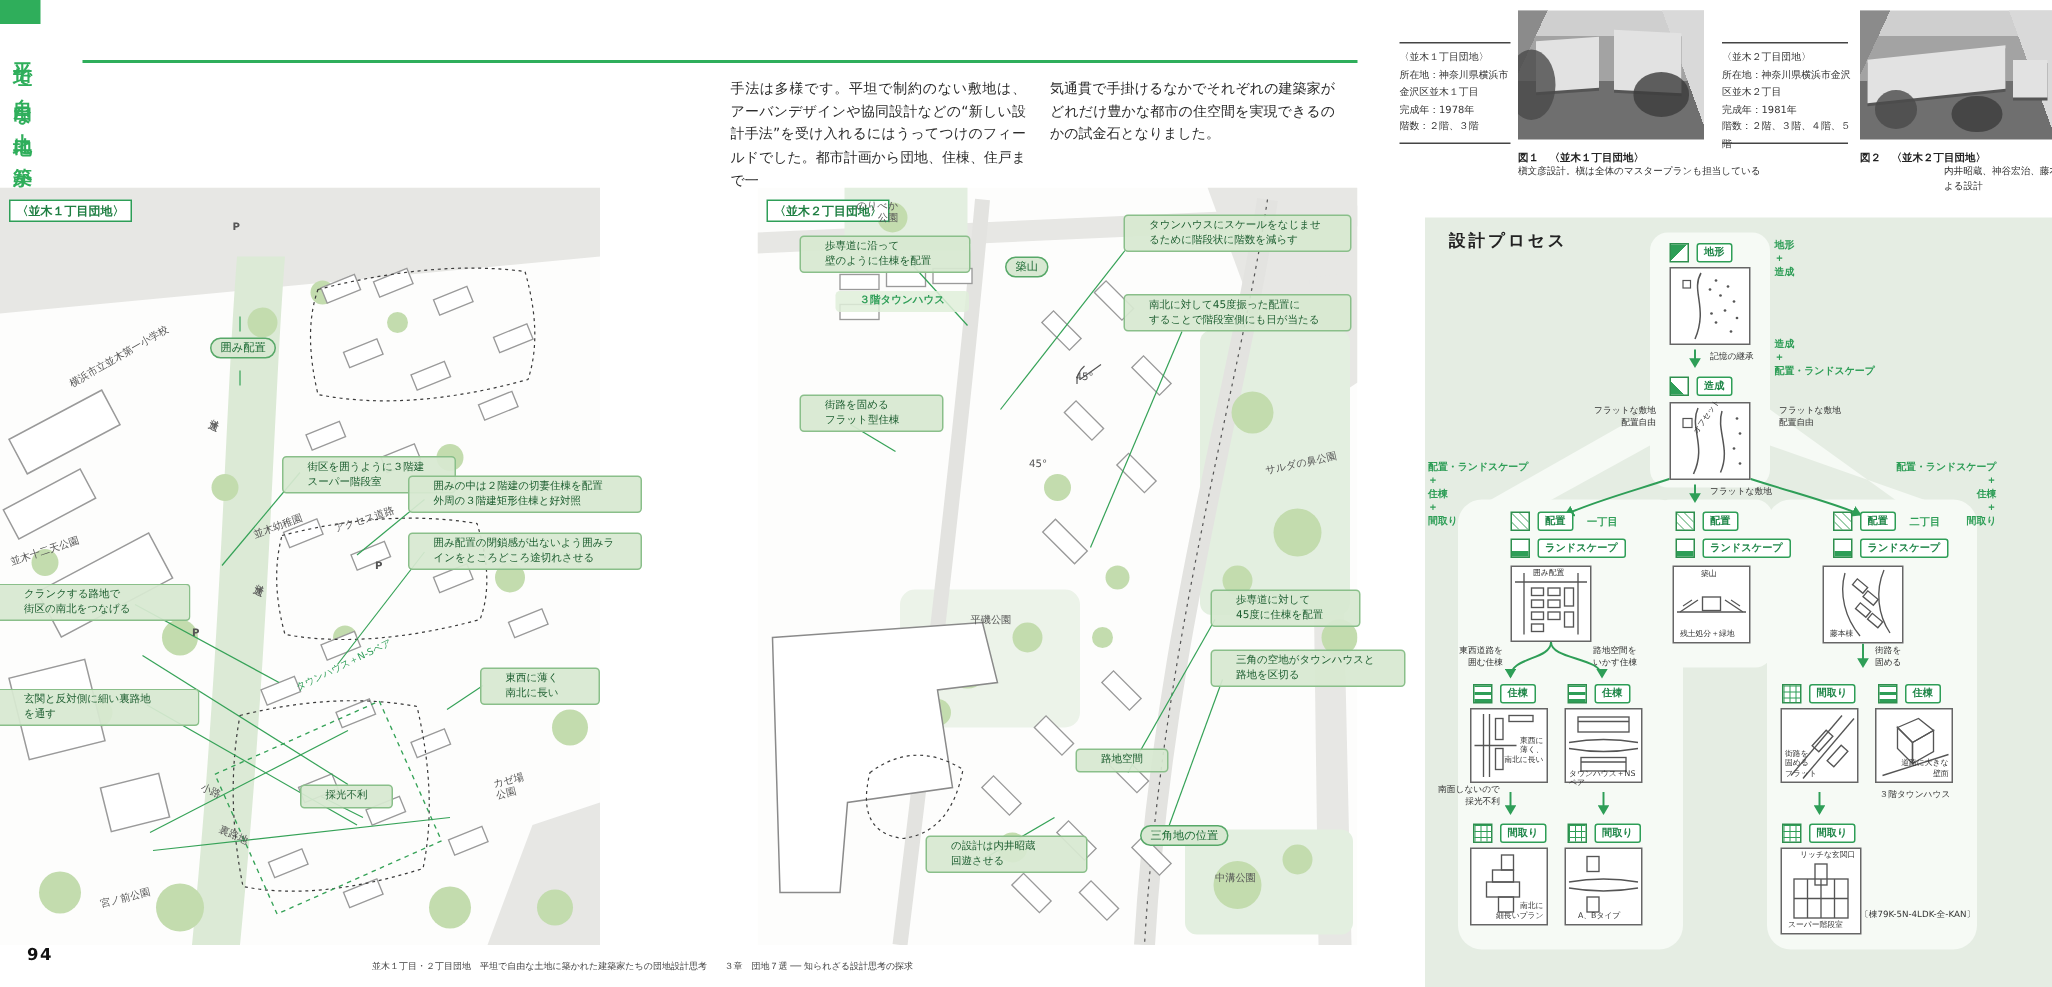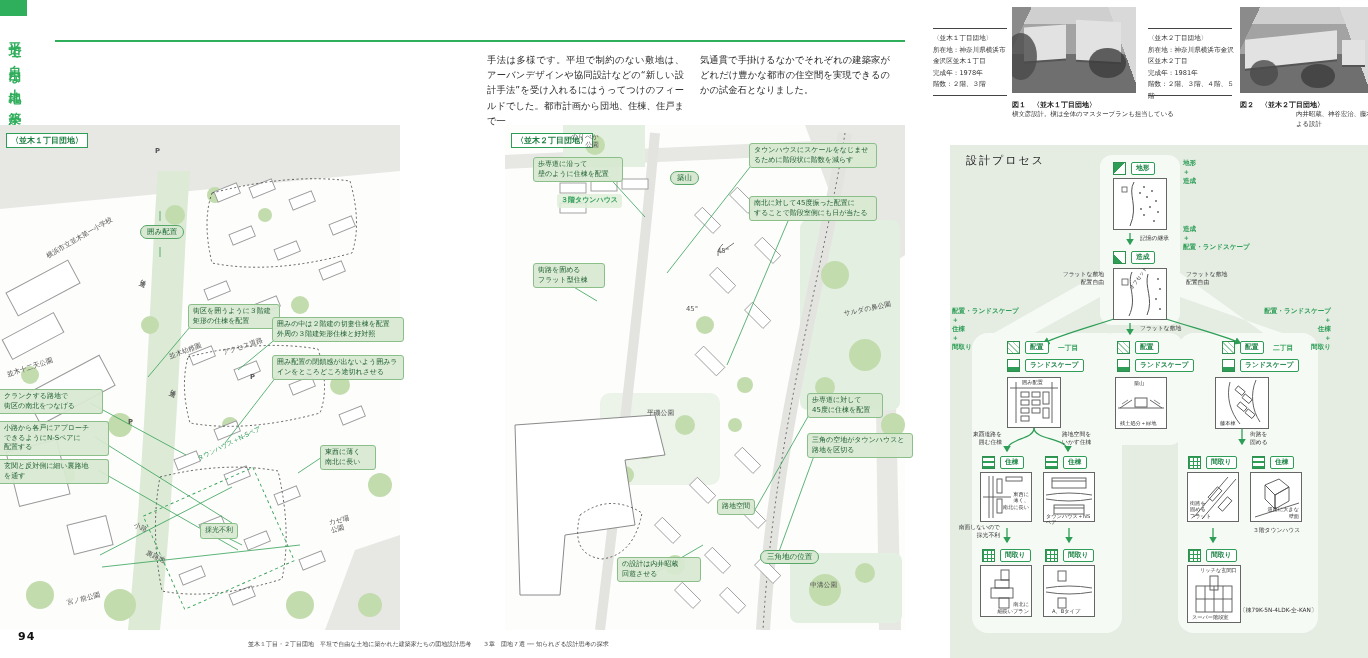--- a/index.html
+++ b/index.html
@@ -16,40 +16,40 @@
   .vtitle{writing-mode:vertical-rl;font-size:12.5px;font-weight:bold;color:#2fae5b;letter-spacing:3px}
   .corner{background:#2fae5b}
   .pagenum{font-size:11px;font-weight:bold;color:#111;letter-spacing:1px}
   .footer{font-size:6px;color:#444}
   
   .map{position:absolute;top:125px;width:400px;height:505px}
   .map svg.bg{position:absolute;left:0;top:0}
   .mchip{position:absolute;background:#fff;border:1px solid #2e9e57;color:#1f7f42;font-weight:bold;
          font-size:8px;line-height:11px;padding:1px 4px;white-space:nowrap}
   .note{position:absolute;background:rgba(215,232,209,.93);border:1px solid #8abf8a;border-radius:3px;
-        padding:2px 4px;font-size:7px;line-height:9.5px;color:#1d5e30;white-space:pre-line}
+        padding:2px 16px;font-size:7px;line-height:9.5px;color:#1d5e30;white-space:pre-line}
   .pill{position:absolute;background:#d8e8d2;border:1px solid #57a868;border-radius:8px;
         padding:1px 6px;font-size:7.5px;line-height:10px;color:#1b6a33;white-space:nowrap}
   .place{position:absolute;font-size:6.8px;color:#555;white-space:pre-line;line-height:8px}
   .place.g{color:#2e9e57}
   .vt{writing-mode:vertical-rl}
   
   .frule{position:absolute;height:1px;background:#444}
   .figinfo{position:absolute;font-size:6.6px;line-height:11.5px;color:#333}
   .photo{position:absolute;overflow:hidden;background:
      linear-gradient(115deg,#8b8b8b 12%,rgba(0,0,0,0) 12%),
      linear-gradient(250deg,#d9d9d9 18%,rgba(0,0,0,0) 18%),
      linear-gradient(180deg,#cfcfcf 0 20%,#a3a3a3 20% 55%,#6f6f6f 55% 100%)}
   .photo .bldg{position:absolute;background:#e2e2e2;box-shadow:0 2px 0 #555}
   .photo .tree{position:absolute;border-radius:50%;background:#4a4a4a;opacity:.8}
   .figcap-t{position:absolute;font-size:7px;font-weight:bold;color:#222}
   .figcap-b{position:absolute;font-size:6.4px;line-height:9.5px;color:#333}
   
   .panel{position:absolute;left:950px;top:145px;width:418px;height:513px;background:#e5ede3}
-  .ptitle{position:absolute;font-size:11px;font-weight:normal;color:#222;letter-spacing:2px}
+  .ptitle{position:absolute;font-size:11px;font-weight:bold;color:#222;letter-spacing:2px}
   .blob{position:absolute;background:#f6faf5;border-radius:16px}
   .pchip{position:absolute;background:#fff;border:1px solid #2e9e57;color:#1f8648;font-size:6.8px;
          font-weight:bold;line-height:11px;padding:0 4px;border-radius:2px;white-space:nowrap}
   .ptag{position:absolute;font-size:6.8px;font-weight:bold;color:#2e9e57;white-space:nowrap}
   .gtext{position:absolute;color:#2e9e57;font-size:6.6px;font-weight:bold;line-height:9px;white-space:pre-line}
   .ktext{position:absolute;color:#333;font-size:5.8px;line-height:7.5px;white-space:pre-line}
   .ic{position:absolute;width:13px;height:13px;border:1px solid #2e8f4e;background:#fff;box-sizing:border-box}
   .ic.terrain{background:linear-gradient(135deg,#2e9e57 48%,#fff 48%)}
   .ic.grading{background:linear-gradient(45deg,#2e9e57 38%,#fff 38%)}
   .ic.layout{background:repeating-linear-gradient(45deg,#fff 0 3px,#9fd0ae 3px 4px)}
@@ -162,30 +162,27 @@
     <div class="place" style="left:222px;top:224px;transform:rotate(-18deg);transform-origin:0 0">アクセス道路</div>
     <div class="place" style="left:250px;top:248px;font-weight:bold">P</div>
     <div class="place" style="left:136px;top:396px;transform:rotate(24deg);transform-origin:0 0">小路</div>
     <div class="place" style="left:148px;top:424px;transform:rotate(24deg);transform-origin:0 0">裏路地</div>
     <div class="place" style="left:66px;top:474px;transform:rotate(-14deg);transform-origin:0 0">宮ノ前公園</div>
     <div class="place" style="left:328px;top:394px;transform:rotate(-14deg);transform-origin:0 0">カゼ場
 公園</div>
     <div class="place g" style="left:196px;top:330px;transform:rotate(-26deg);transform-origin:0 0;font-size:6.4px">タウンハウス＋N-Sペア</div>
     <div class="pill" style="left:140px;top:100px">囲み配置</div>
     <div class="note" style="left:188px;top:179px;width:82px">街区を囲うように３階建
-矩形の住棟を配置</div>
+スーパー階段室</div>
     <div class="note" style="left:272px;top:192px;width:122px">囲みの中は２階建の切妻住棟を配置
 外周の３階建矩形住棟と好対照</div>
     <div class="note" style="left:272px;top:230px;width:122px">囲み配置の閉鎖感が出ないよう囲みラ
 インをところどころ途切れさせる</div>
     <div class="note" style="left:0;top:264px;width:94px;border-left:none;border-radius:0 3px 3px 0">クランクする路地で
 街区の南北をつなげる</div>
-    <div class="note" style="left:0;top:296px;width:100px;border-left:none;border-radius:0 3px 3px 0">小路から各戸にアプローチ
-できるようにN-Sペアに
-配置する</div>
     <div class="note" style="left:0;top:334px;width:100px;border-left:none;border-radius:0 3px 3px 0">玄関と反対側に細い裏路地
 を通す</div>
     <div class="note" style="left:320px;top:320px;width:46px">東西に薄く
 南北に長い</div>
     <div class="note" style="left:200px;top:398px">採光不利</div>
   </div>
 
   <div class="map" id="map2" style="left:505px">
     <svg class="bg" width="400" height="505" viewBox="0 0 400 505">
       <rect width="400" height="505" fill="#fdfdfc"></rect>

